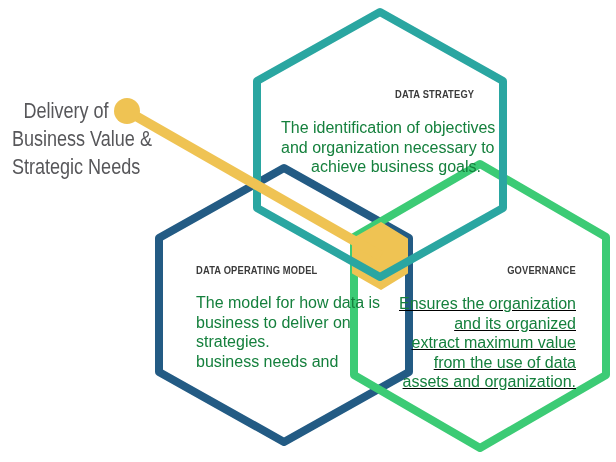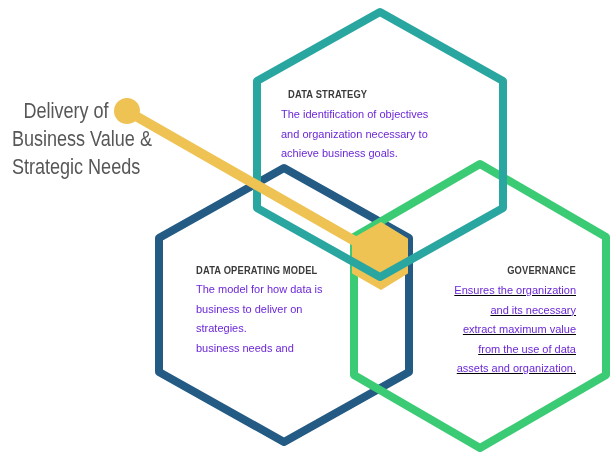--- a/index.html
+++ b/index.html
@@ -7,27 +7,27 @@
     position:relative;width:616px;height:462px;overflow:hidden;
     font-family:"Liberation Sans",sans-serif;background:#ffffff;
   }
   #diagram-svg{position:absolute;left:0;top:0;}
   .txt{position:absolute;}
   .hex-title{
     font-size:11px;font-weight:bold;color:#3b3b3b;line-height:13px;
     letter-spacing:.2px;transform:scaleX(.85);white-space:nowrap;
   }
   .hex-body{
-    font-size:11px;color:#6d28d9;line-height:19.5px;margin-top:3px;
+    font-size:16px;color:#15803d;line-height:19.5px;margin-top:16px;
   }
   .hex-body div{white-space:nowrap;}
   .center .hex-title{transform-origin:center;}
   .left   .hex-title{transform-origin:left;}
   .right  .hex-title{transform-origin:right;}
-  .center{text-align:left;}
+  .center{text-align:right;}
   .left{text-align:left;}
   .right{text-align:right;}
   #side-label{
     left:0;top:97px;width:132px;text-align:center;
     font-size:22px;line-height:28px;color:#57575a;
     transform:scaleX(.82);transform-origin:center;
   }
   #side-label div{white-space:nowrap;}
   #strategy-text{left:281px;top:84px;width:200px;}
   #operating-text{left:196px;top:264px;width:160px;}
@@ -75,20 +75,20 @@
       <div>business to deliver on</div>
       <div>strategies.</div>
       <div>business needs and</div>
     </div>
   </div>
 
   <div id="governance-text" class="txt right">
     <div class="hex-title" style="display:inline-block">GOVERNANCE</div>
     <div class="hex-body">
       <div>Ensures the organization</div>
-      <div>and its necessary</div>
+      <div>and its organized</div>
       <div>extract maximum value</div>
       <div>from the use of data</div>
       <div>assets and organization.</div>
     </div>
   </div>
 
 </div>
 
 </body></html>

